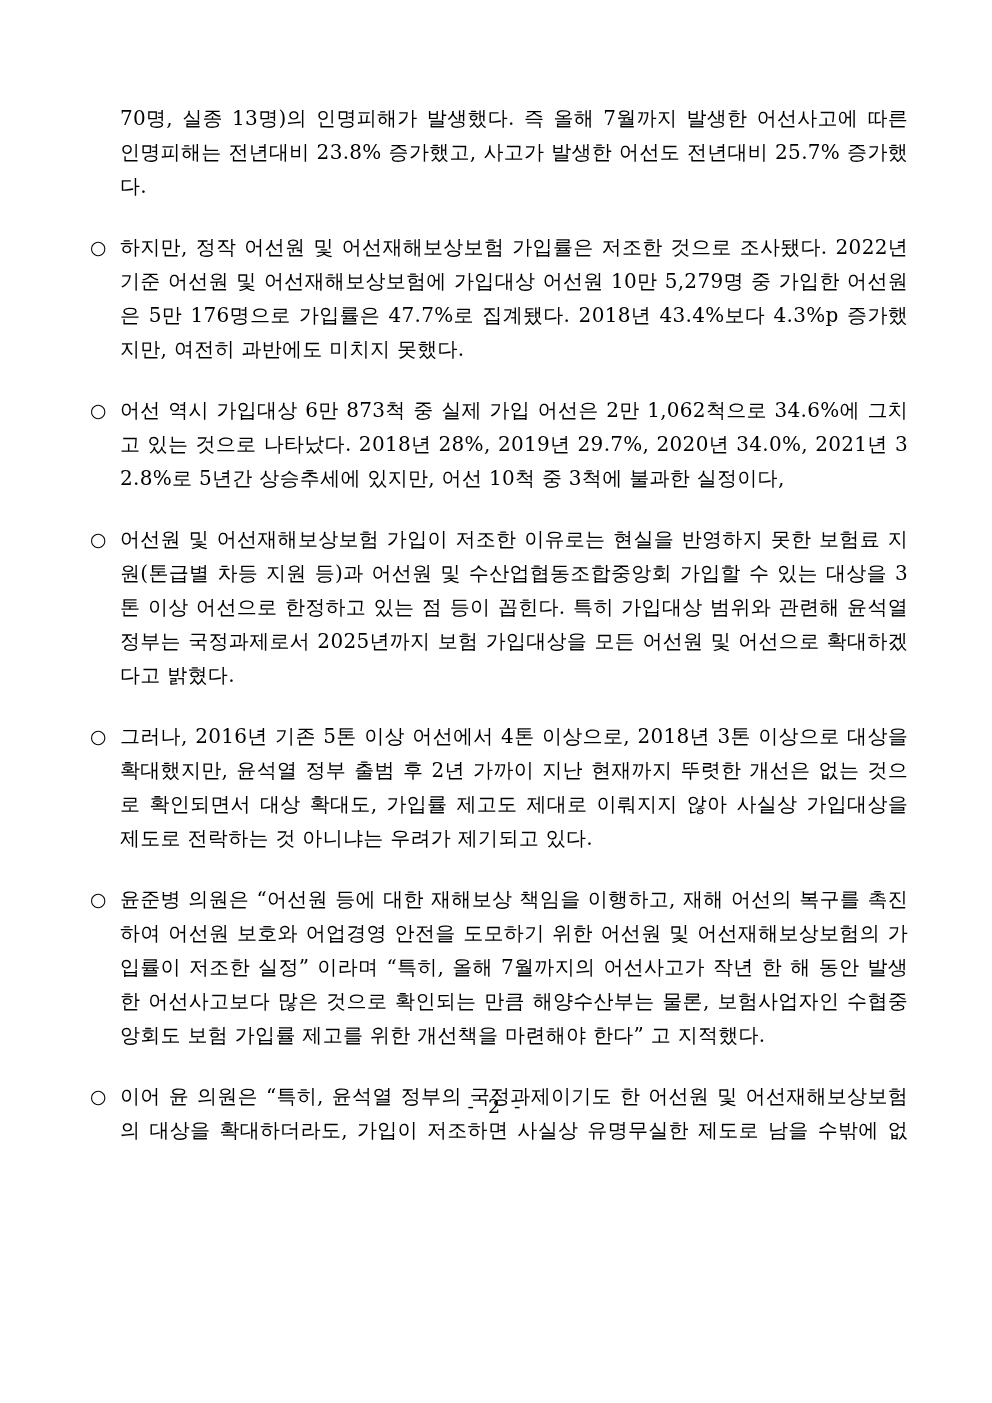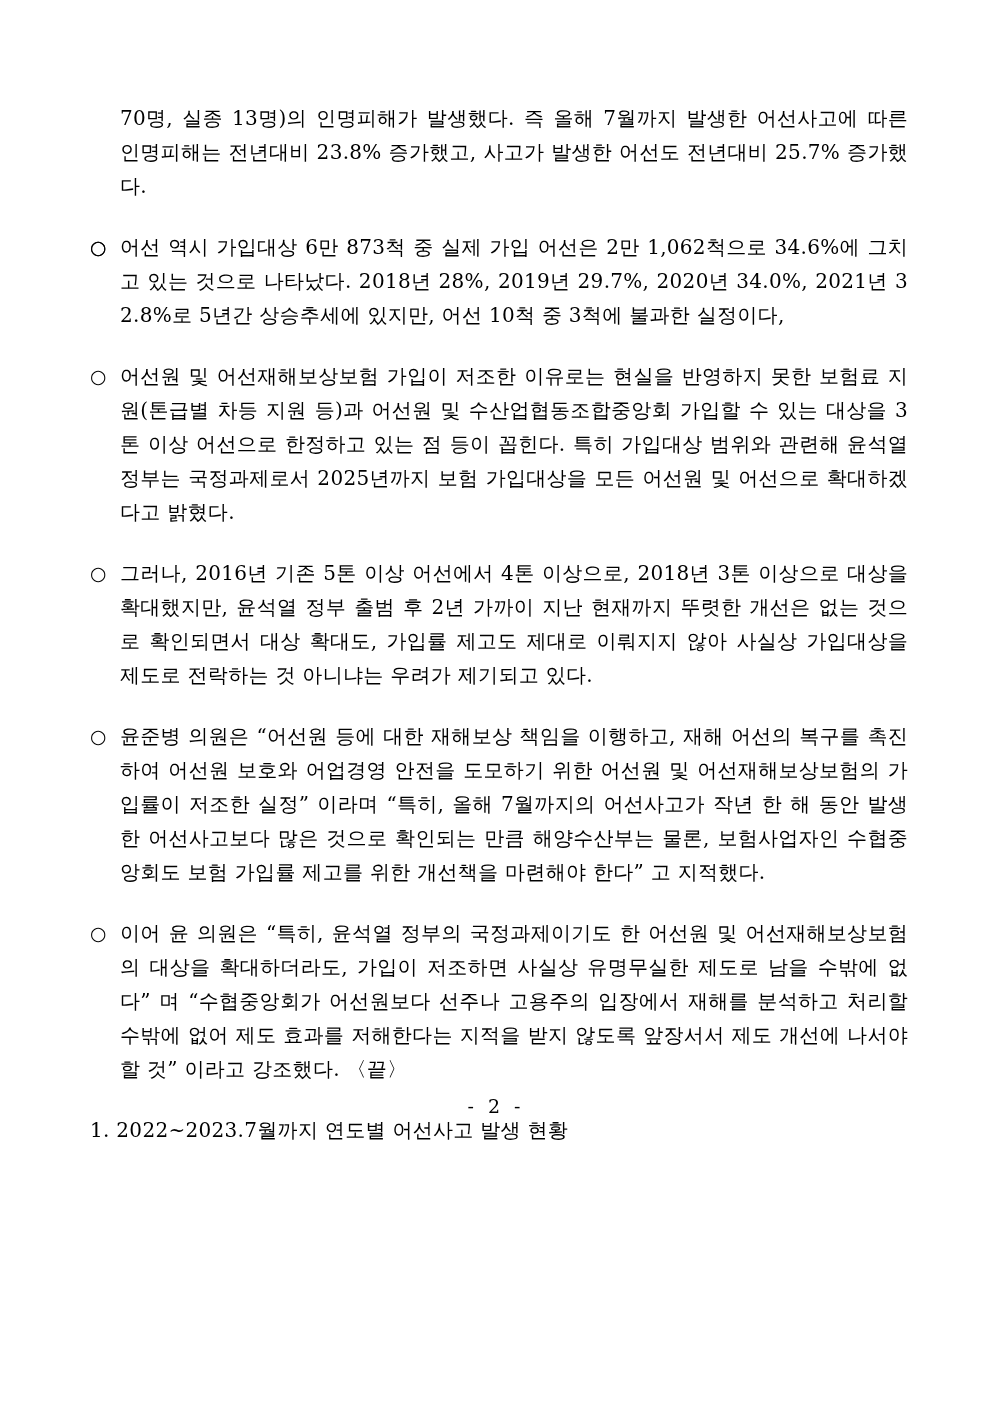--- a/index.html
+++ b/index.html
@@ -68,20 +68,21 @@
 <div class="page">
   <div class="body-text">
 
     <div class="para">
       <span class="bullet"></span>
       <span class="para-text">70명, 실종 13명)의 인명피해가 발생했다. 즉 올해 7월까지 발생한 어선사고에 따른 인명피해는 전년대비 23.8% 증가했고, 사고가 발생한 어선도 전년대비 25.7% 증가했다.</span>
     </div>
 
     <div class="para">
       <span class="bullet">○</span>
+      <span class="para-text">하지만, 정작 어선원 및 어선재해보상보험 가입률은 저조한 것으로 조사됐다. 2022년 기준 어선원 및 어선재해보상보험에 가입대상 어선원 10만 5,279명 중 가입한 어선원은 5만 176명으로 가입률은 47.7%로 집계됐다. 2018년 43.4%보다 4.3%p 증가했지만, 여전히 과반에도 미치지 못했다.</span>
     </div>
 
     <div class="para">
       <span class="bullet">○</span>
       <span class="para-text">어선 역시 가입대상 6만 873척 중 실제 가입 어선은 2만 1,062척으로 34.6%에 그치고 있는 것으로 나타났다. 2018년 28%, 2019년 29.7%, 2020년 34.0%, 2021년 32.8%로 5년간 상승추세에 있지만, 어선 10척 중 3척에 불과한 실정이다,</span>
     </div>
 
     <div class="para">
       <span class="bullet">○</span>
       <span class="para-text">어선원 및 어선재해보상보험 가입이 저조한 이유로는 현실을 반영하지 못한 보험료 지원(톤급별 차등 지원 등)과 어선원 및 수산업협동조합중앙회 가입할 수 있는 대상을 3톤 이상 어선으로 한정하고 있는 점 등이 꼽힌다. 특히 가입대상 범위와 관련해 윤석열 정부는 국정과제로서 2025년까지 보험 가입대상을 모든 어선원 및 어선으로 확대하겠다고 밝혔다.</span>

